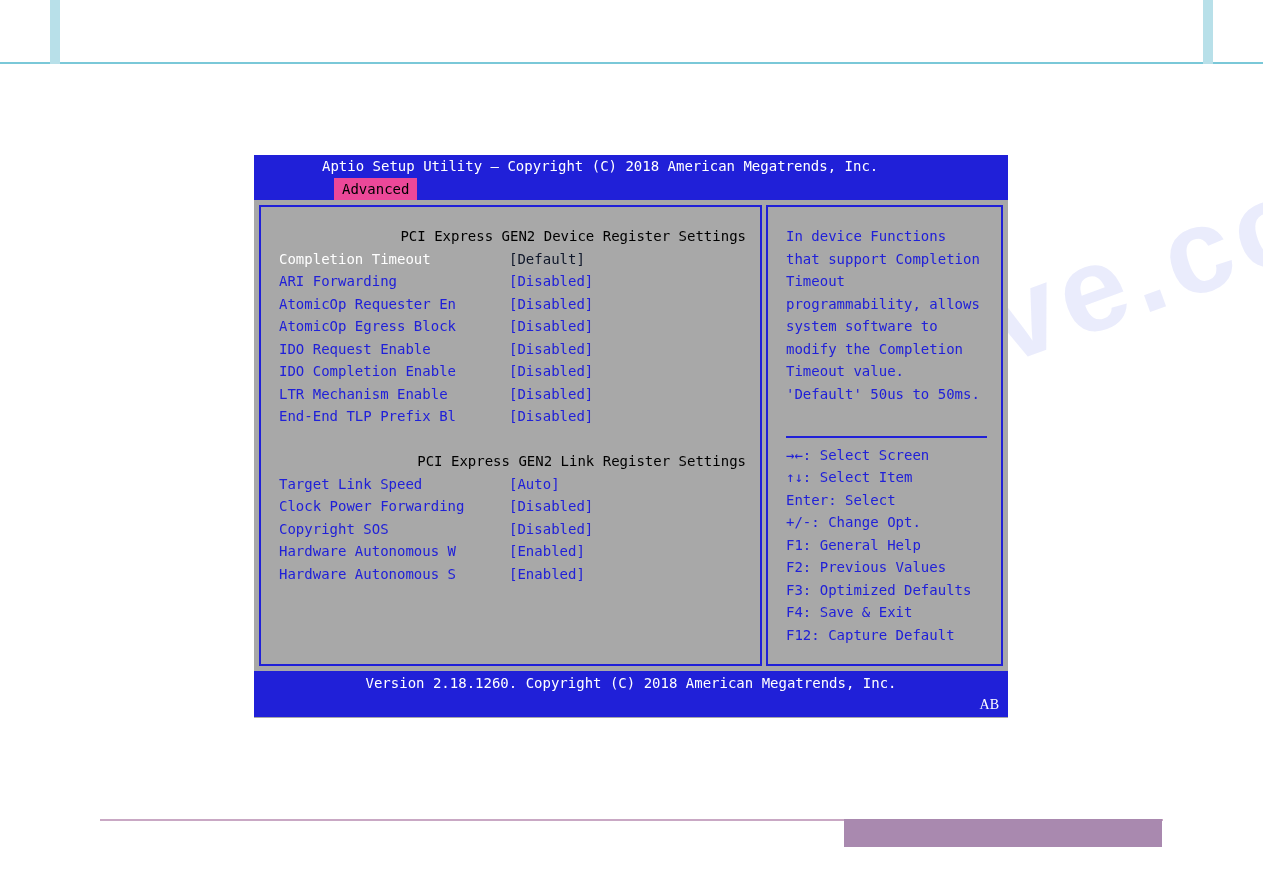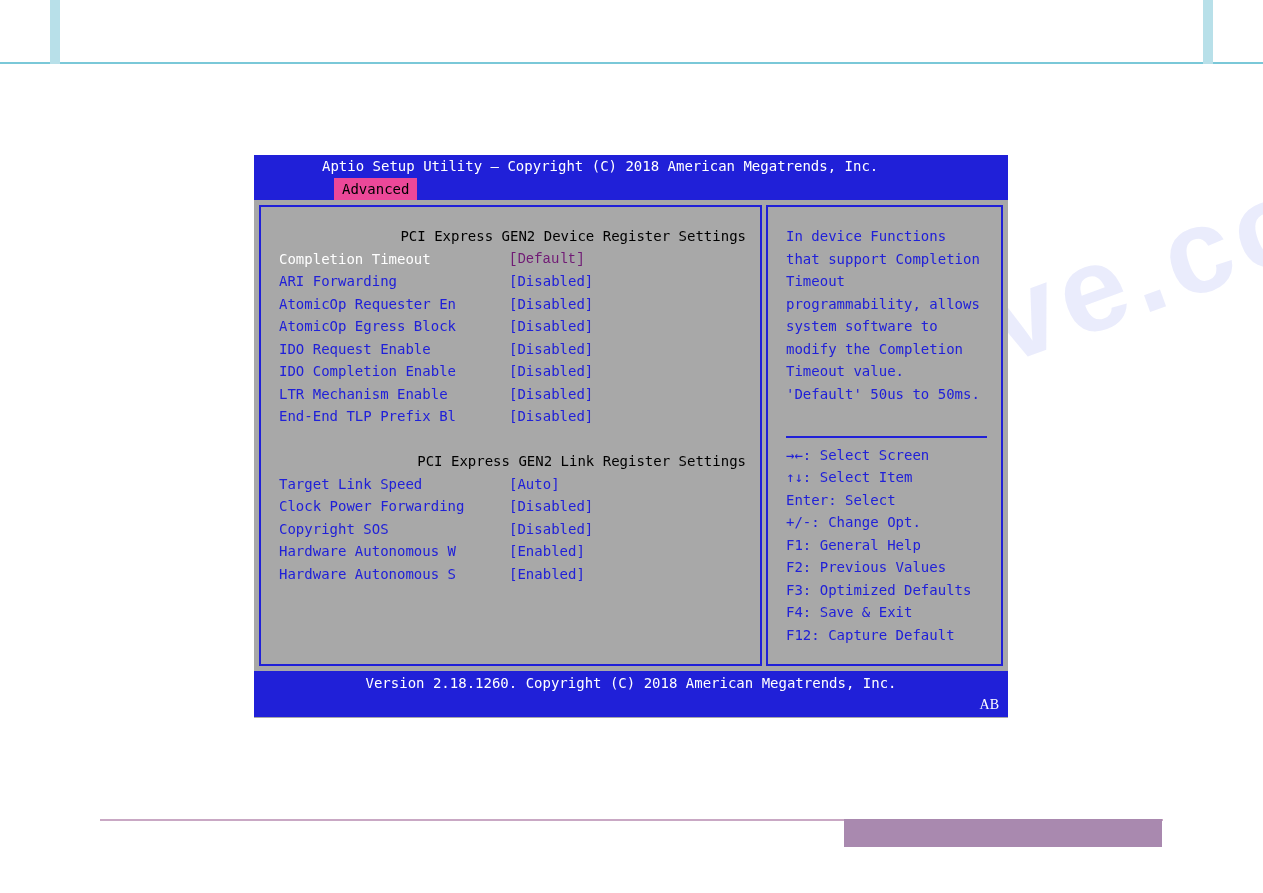--- a/index.html
+++ b/index.html
@@ -79,21 +79,21 @@
     margin-left: 4px;
     width: 278px;
     color: #2020d8;
     font-family: "DejaVu Sans Mono", "Menlo", "Consolas", monospace;
   }
   .sec-title { color: #000; text-align: right; }
   .row { display: flex; }
   .row .label { width: 230px; color: #2020d8; }
   .row .value { color: #2020d8; }
   .row.selected .label { color: #fff; }
-  .row.selected .value { color: #701a75; font-family: Liberation Mono, monospace; }
+  .row.selected .value { color: #0f172a; }
   .right-divider {
     border-top: 2px solid #2020d8;
     margin: 8px 0 6px 0;
     width: 100%;
   }
   .help-line { color: #2020d8; white-space: pre; }
   .bios-footer {
     background: #2020d8;
     color: #fff;
     text-align: center;

